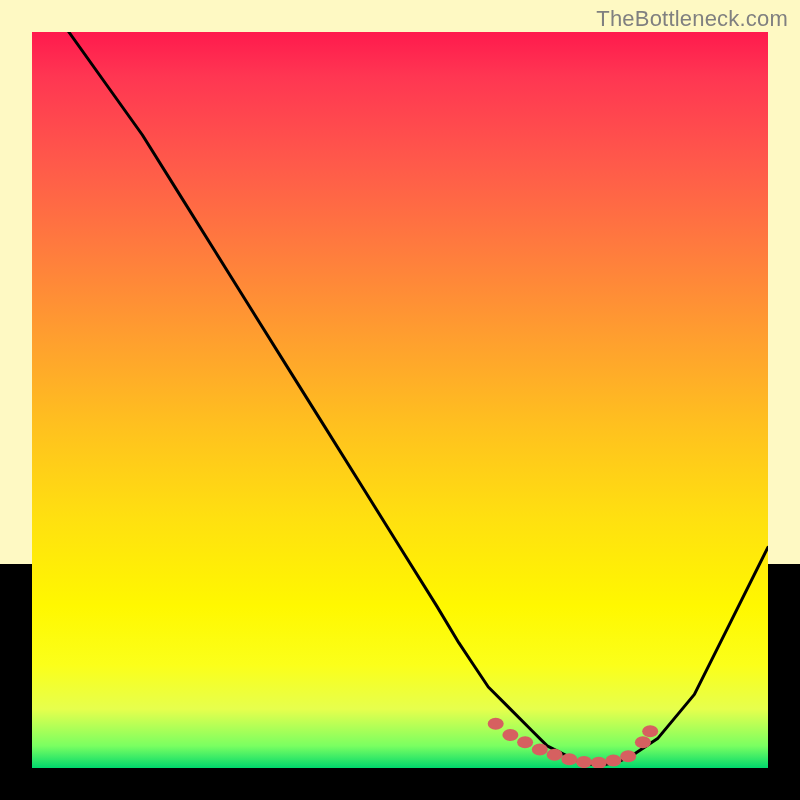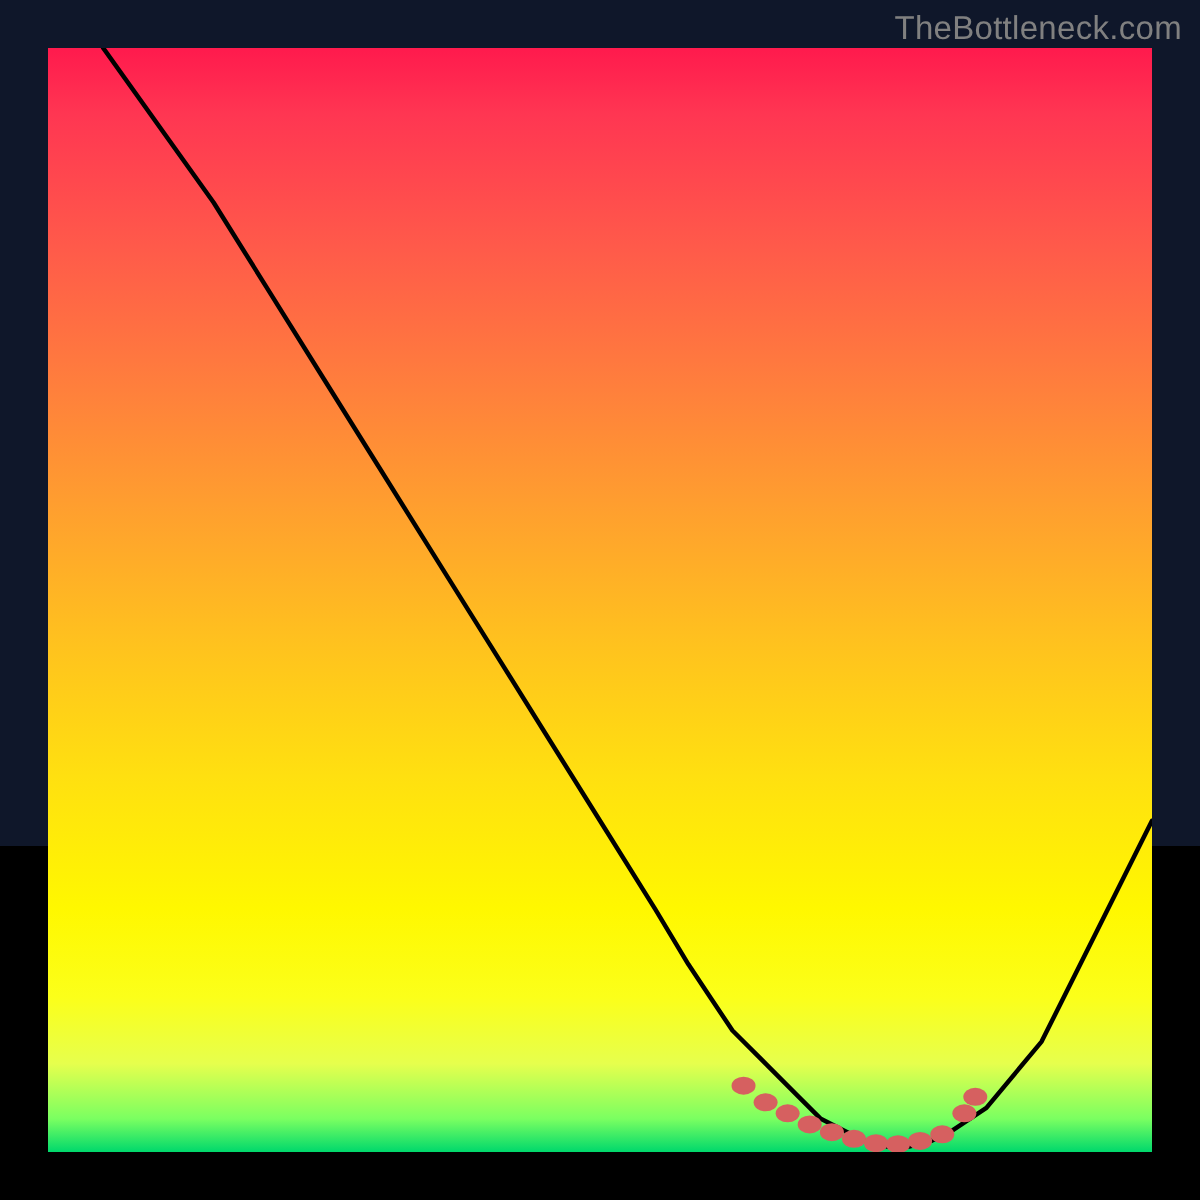--- a/index.html
+++ b/index.html
@@ -8,21 +8,21 @@
     width: 800px;
     height: 800px;
     background: #000000;
     overflow: hidden;
     font-family: Arial, Helvetica, sans-serif;
   }
   .frame {
     position: relative;
     width: 800px;
     height: 564px;
-    background: #0f172a;
+    background: #fef9c3;
   }
   .plot-area {
     position: absolute;
     left: 32px;
     top: 32px;
     width: 736px;
     height: 736px;
     background: linear-gradient(to bottom,
       #ff1a4d 0%,
       #ff3652 6%,

